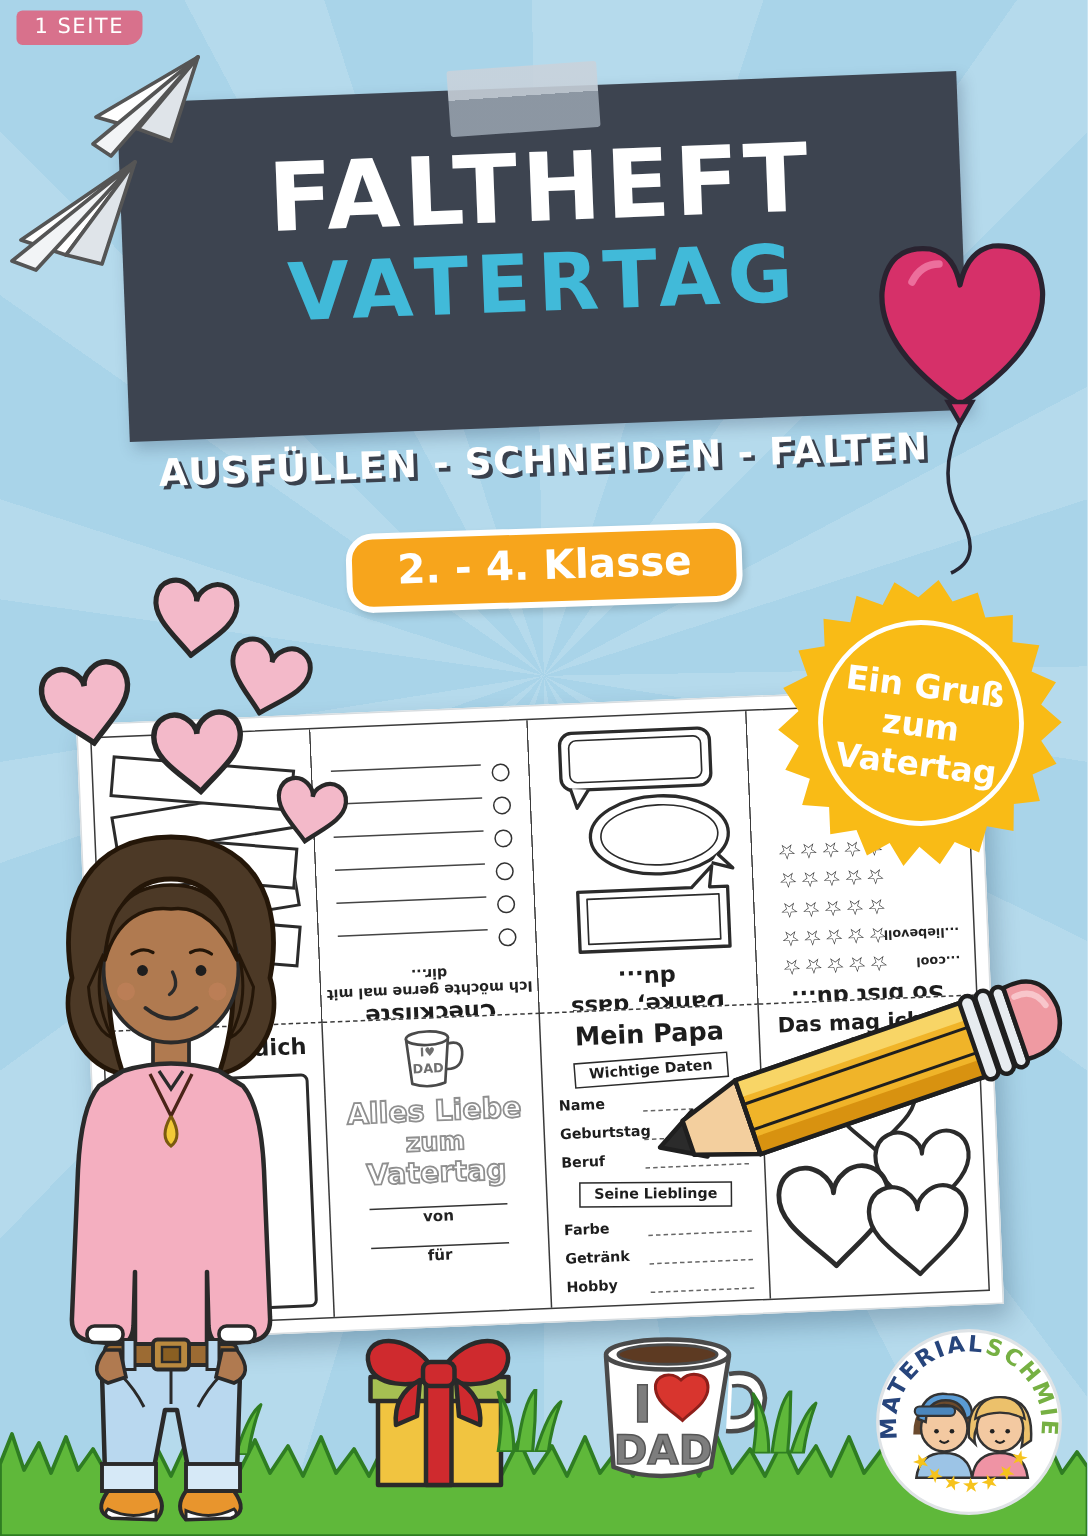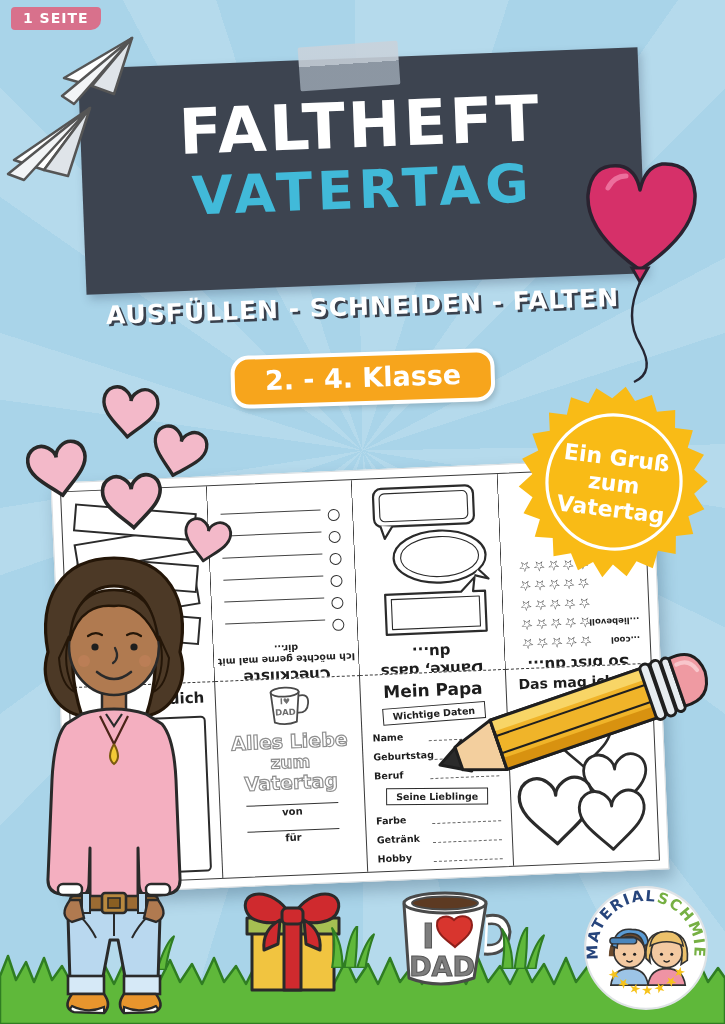--- a/index.html
+++ b/index.html
@@ -1,20 +1,20 @@
 <!DOCTYPE html>
 <html><head>
 <meta charset="utf-8">
 <style>
   html,body{margin:0;padding:0;}
   body{width:725px;height:1024px;overflow:hidden;font-family:"DejaVu Sans",sans-serif;}
   .stage{position:relative;width:725px;height:1024px;background:#a9d4e9;overflow:hidden;}
   .rays{position:absolute;inset:0;background:repeating-conic-gradient(from 8deg at 50% 44%,rgba(255,255,255,0.14) 0deg 10deg,rgba(255,255,255,0) 10deg 27deg);z-index:1;}
 
-  .corner-badge{position:absolute;left:11px;top:7px;background:#d8718c;color:#fff;font-weight:bold;
+  .corner-badge{position:absolute;left:11px;top:7px;background:#d8718c;color:#fff;font-weight:normal;
     font-size:14px;letter-spacing:1px;padding:3px 12px 4px;border-radius:4px 4px 10px 4px;z-index:9;}
 
   .banner{position:absolute;left:82px;top:58px;width:560px;height:226px;background:#3d4450;
     transform:rotate(-2.2deg);z-index:2;box-shadow:3px 5px 10px rgba(30,45,70,.25);text-align:center;}
   .banner .t1{margin-top:36px;font-size:63px;font-weight:900;color:#fff;letter-spacing:3px;line-height:1;}
   .banner .t2{margin-top:6px;font-size:53px;font-weight:900;color:#41bad9;letter-spacing:5px;line-height:1;}
   .tape{position:absolute;left:299px;top:44px;width:100px;height:44px;z-index:3;transform:rotate(-4deg);
     background:linear-gradient(rgba(201,210,219,.88) 0 45%,rgba(154,165,177,.85) 45% 100%);border-radius:2px;}
 
   .subtitle{position:absolute;top:292px;left:40px;right:40px;text-align:center;z-index:2;

